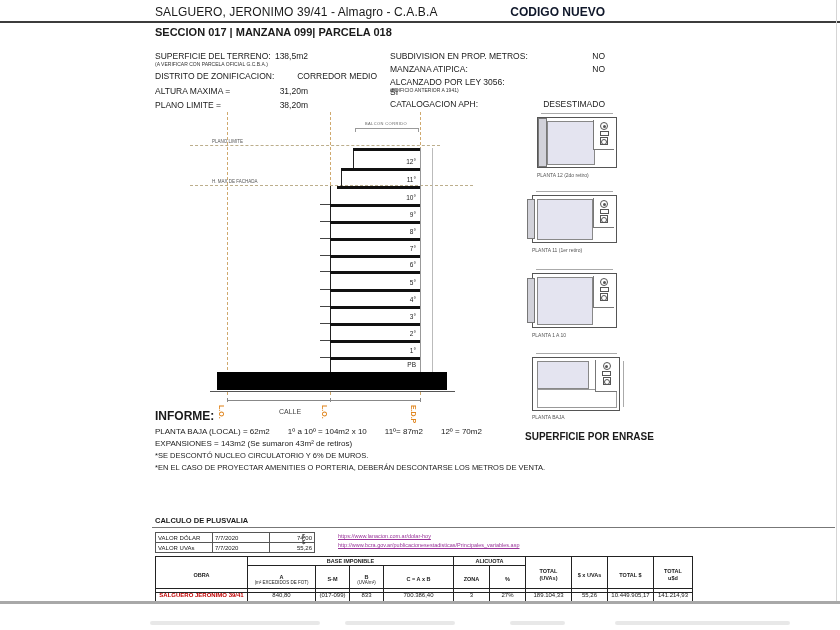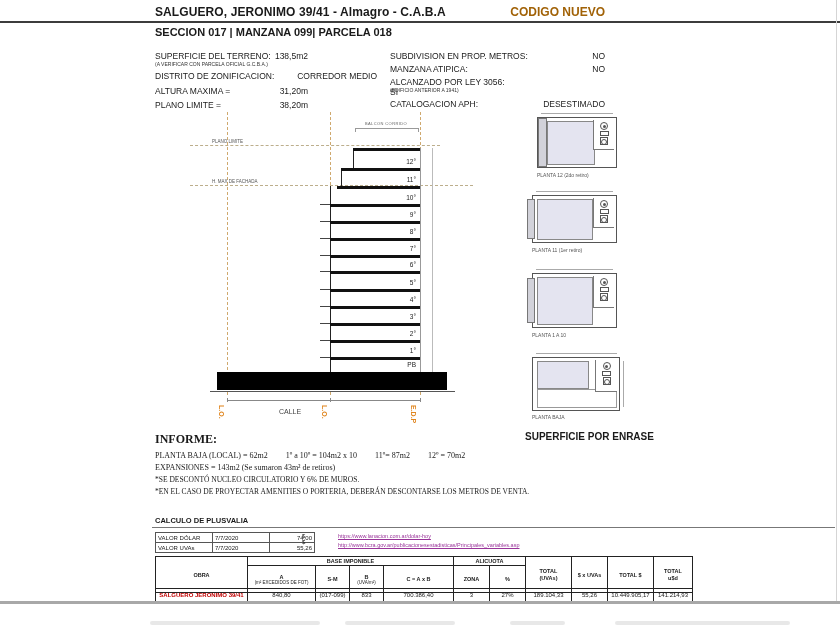--- a/index.html
+++ b/index.html
@@ -2,22 +2,22 @@
 <html><head>
 <meta charset="utf-8">
 <style>
   html,body{margin:0;padding:0;}
   body{width:840px;height:630px;overflow:hidden;background:#fff;
        font-family:"Liberation Sans",sans-serif;color:#1a1a1a;}
   .abs{position:absolute;}
   #canvas{position:relative;width:840px;height:630px;background:#fff;}
 
   
-  .doc-title{left:155px;top:5px;font-size:12px;font-weight:bold;letter-spacing:.1px;}
-  .doc-code{left:440px;top:5px;width:165px;text-align:right;font-size:12px;font-weight:bold;color:#a16207;}
+  .doc-title{left:155px;top:5px;font-size:12px;font-weight:normal;letter-spacing:.1px;}
+  .doc-code{left:440px;top:5px;width:165px;text-align:right;font-size:12px;font-weight:bold;color:#0f172a;}
   .head-rule{left:0;top:21px;width:840px;height:2px;background:#3c3c3c;}
   .doc-sub{left:155px;top:26px;font-size:11px;font-weight:bold;}
 
   
   .inforow{display:flex;justify-content:space-between;font-size:8.5px;white-space:nowrap;}
   .infonote{font-size:5px;color:#333;}
 
   
   #diagram{left:190px;top:112px;width:290px;height:322px;}
   .vdash{width:0;border-left:1px dashed #cfa96e;top:0;height:283px;}
@@ -43,21 +43,21 @@
   .fx{border-left:1px solid #777;border-bottom:1px solid #777;box-sizing:border-box;background:#fff;}
   .fxc{width:8px;height:8px;border:1px solid #555;border-radius:50%;box-sizing:border-box;}
   .fxc i{display:block;width:3px;height:3px;background:#555;border-radius:50%;margin:1.5px auto;}
   .fxr{width:9px;height:5px;border:1px solid #555;box-sizing:border-box;}
   .fxs{width:8px;height:8px;border:1px solid #555;box-sizing:border-box;}
   .fxs i{display:block;width:4px;height:4px;border:1px solid #555;margin:1px auto;border-radius:50%;}
 
   .enrase{left:525px;top:431px;font-size:10px;font-weight:bold;}
 
   
-  #informe{left:155px;top:432px;width:420px;font-family:Liberation Serif, serif;}
+  #informe{left:155px;top:409px;width:420px;}
   .inf-title{font-size:12px;font-weight:bold;}
   .inf-line{font-size:8px;display:flex;gap:18px;margin-top:4px;white-space:nowrap;}
   .inf-l2{font-size:8px;margin-top:3px;}
   .inf-total{font-size:11px;font-weight:bold;margin-top:3px;}
   .inf-note{font-size:7.5px;margin-top:3px;}
 
   
   .plus-title{left:155px;top:516px;font-size:7.5px;font-weight:bold;}
   .plus-rule{left:152px;top:527px;width:683px;height:1px;background:#777;}
   #valtable{left:155px;top:532px;border:1px solid #333;border-collapse:collapse;font-size:6px;}

